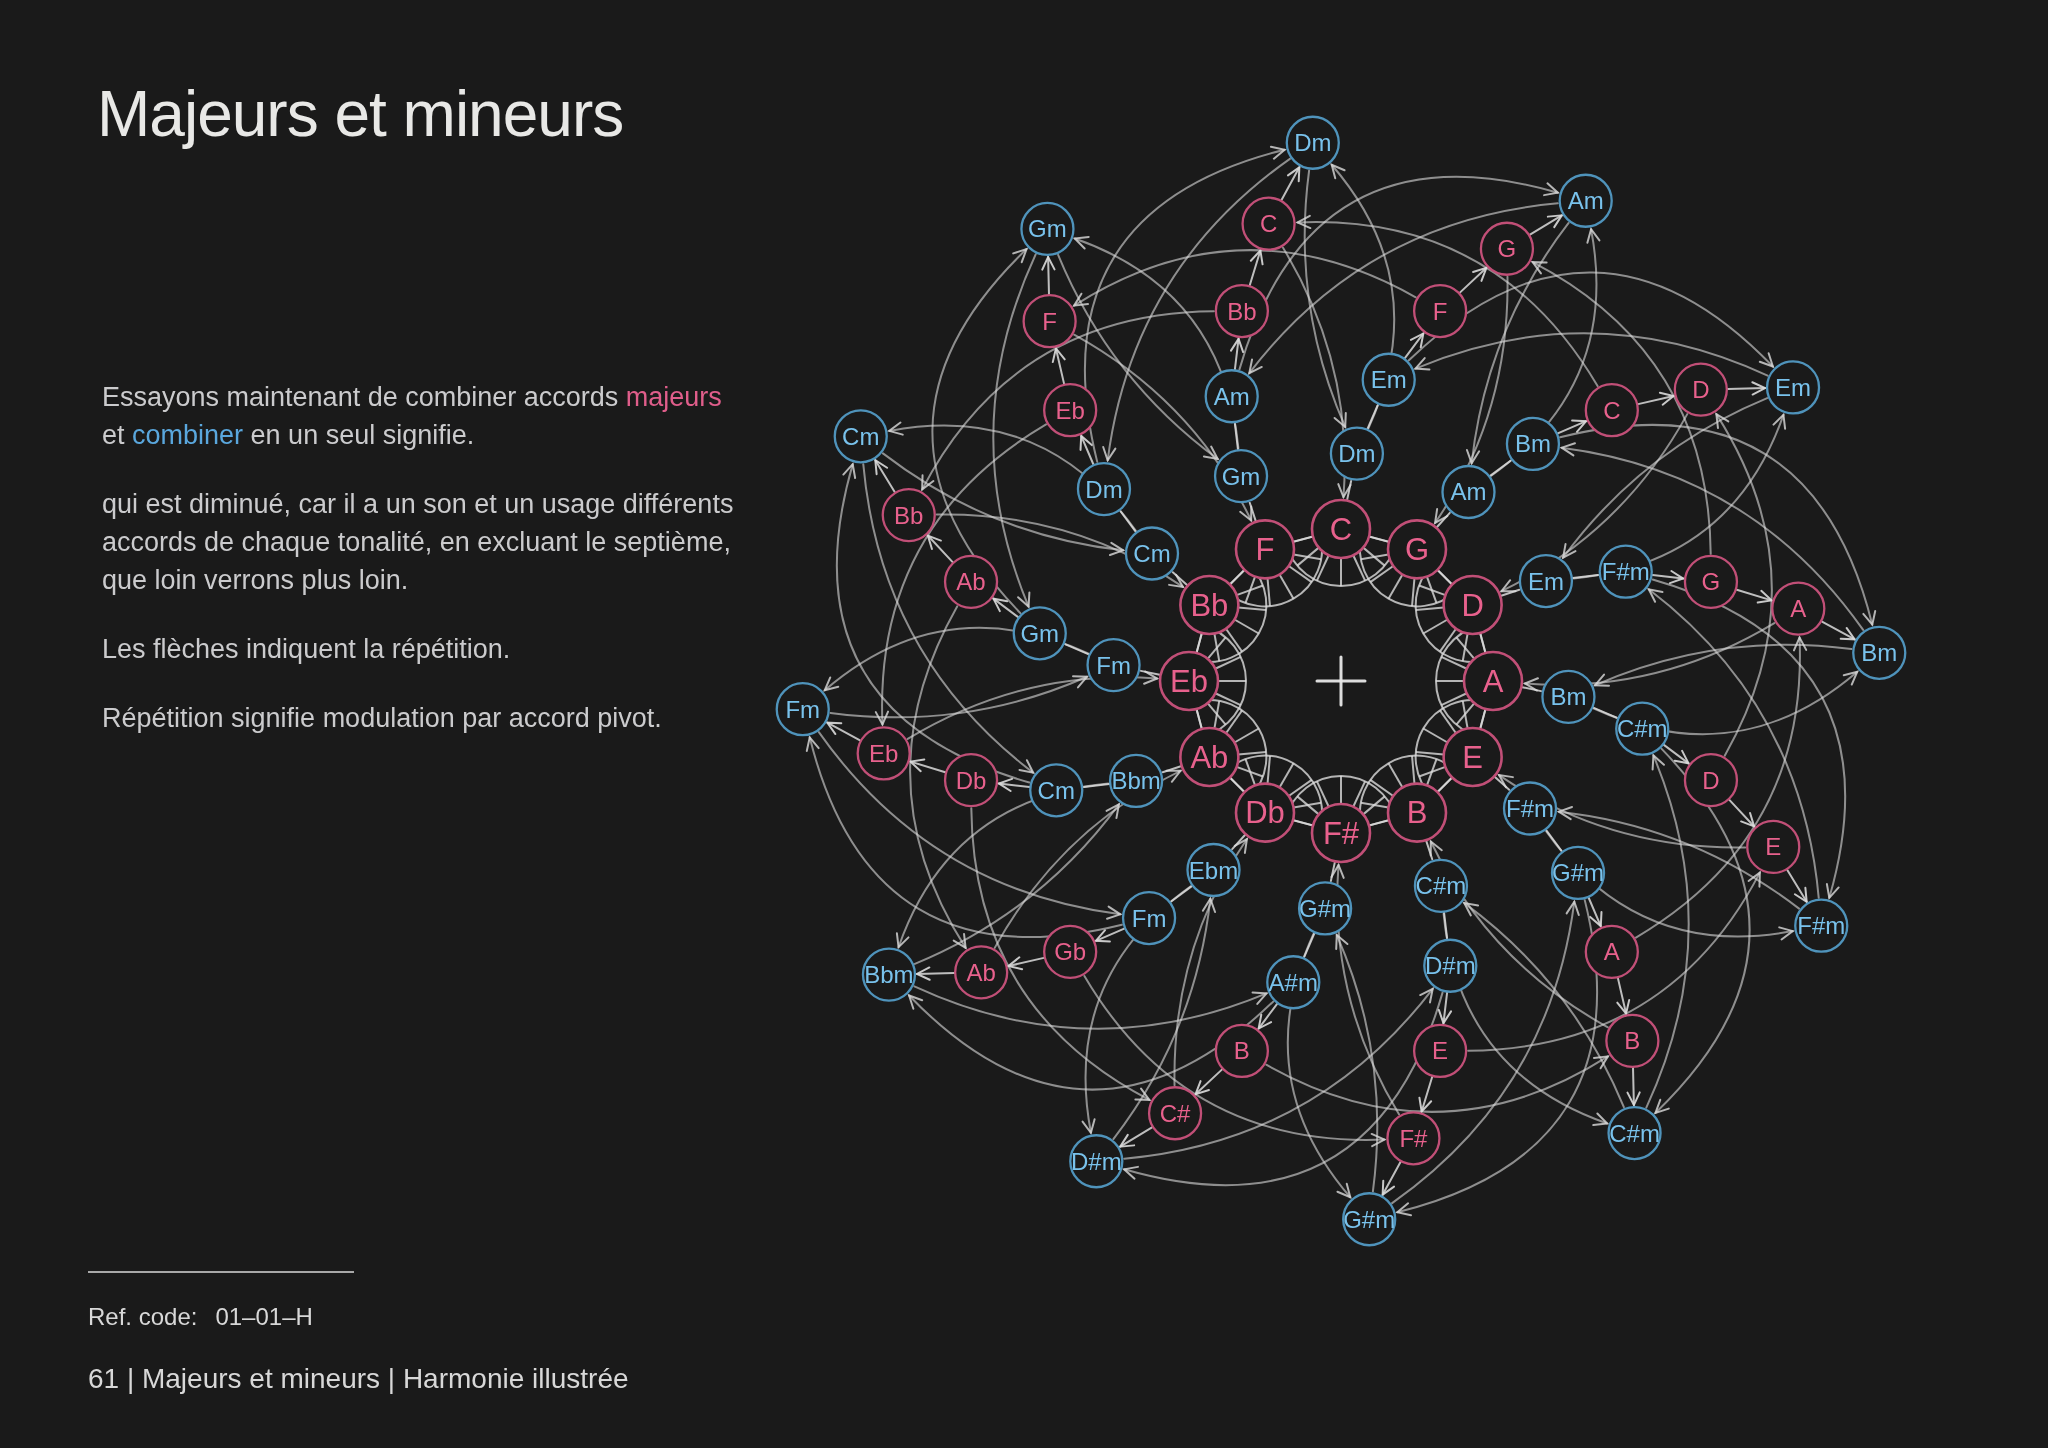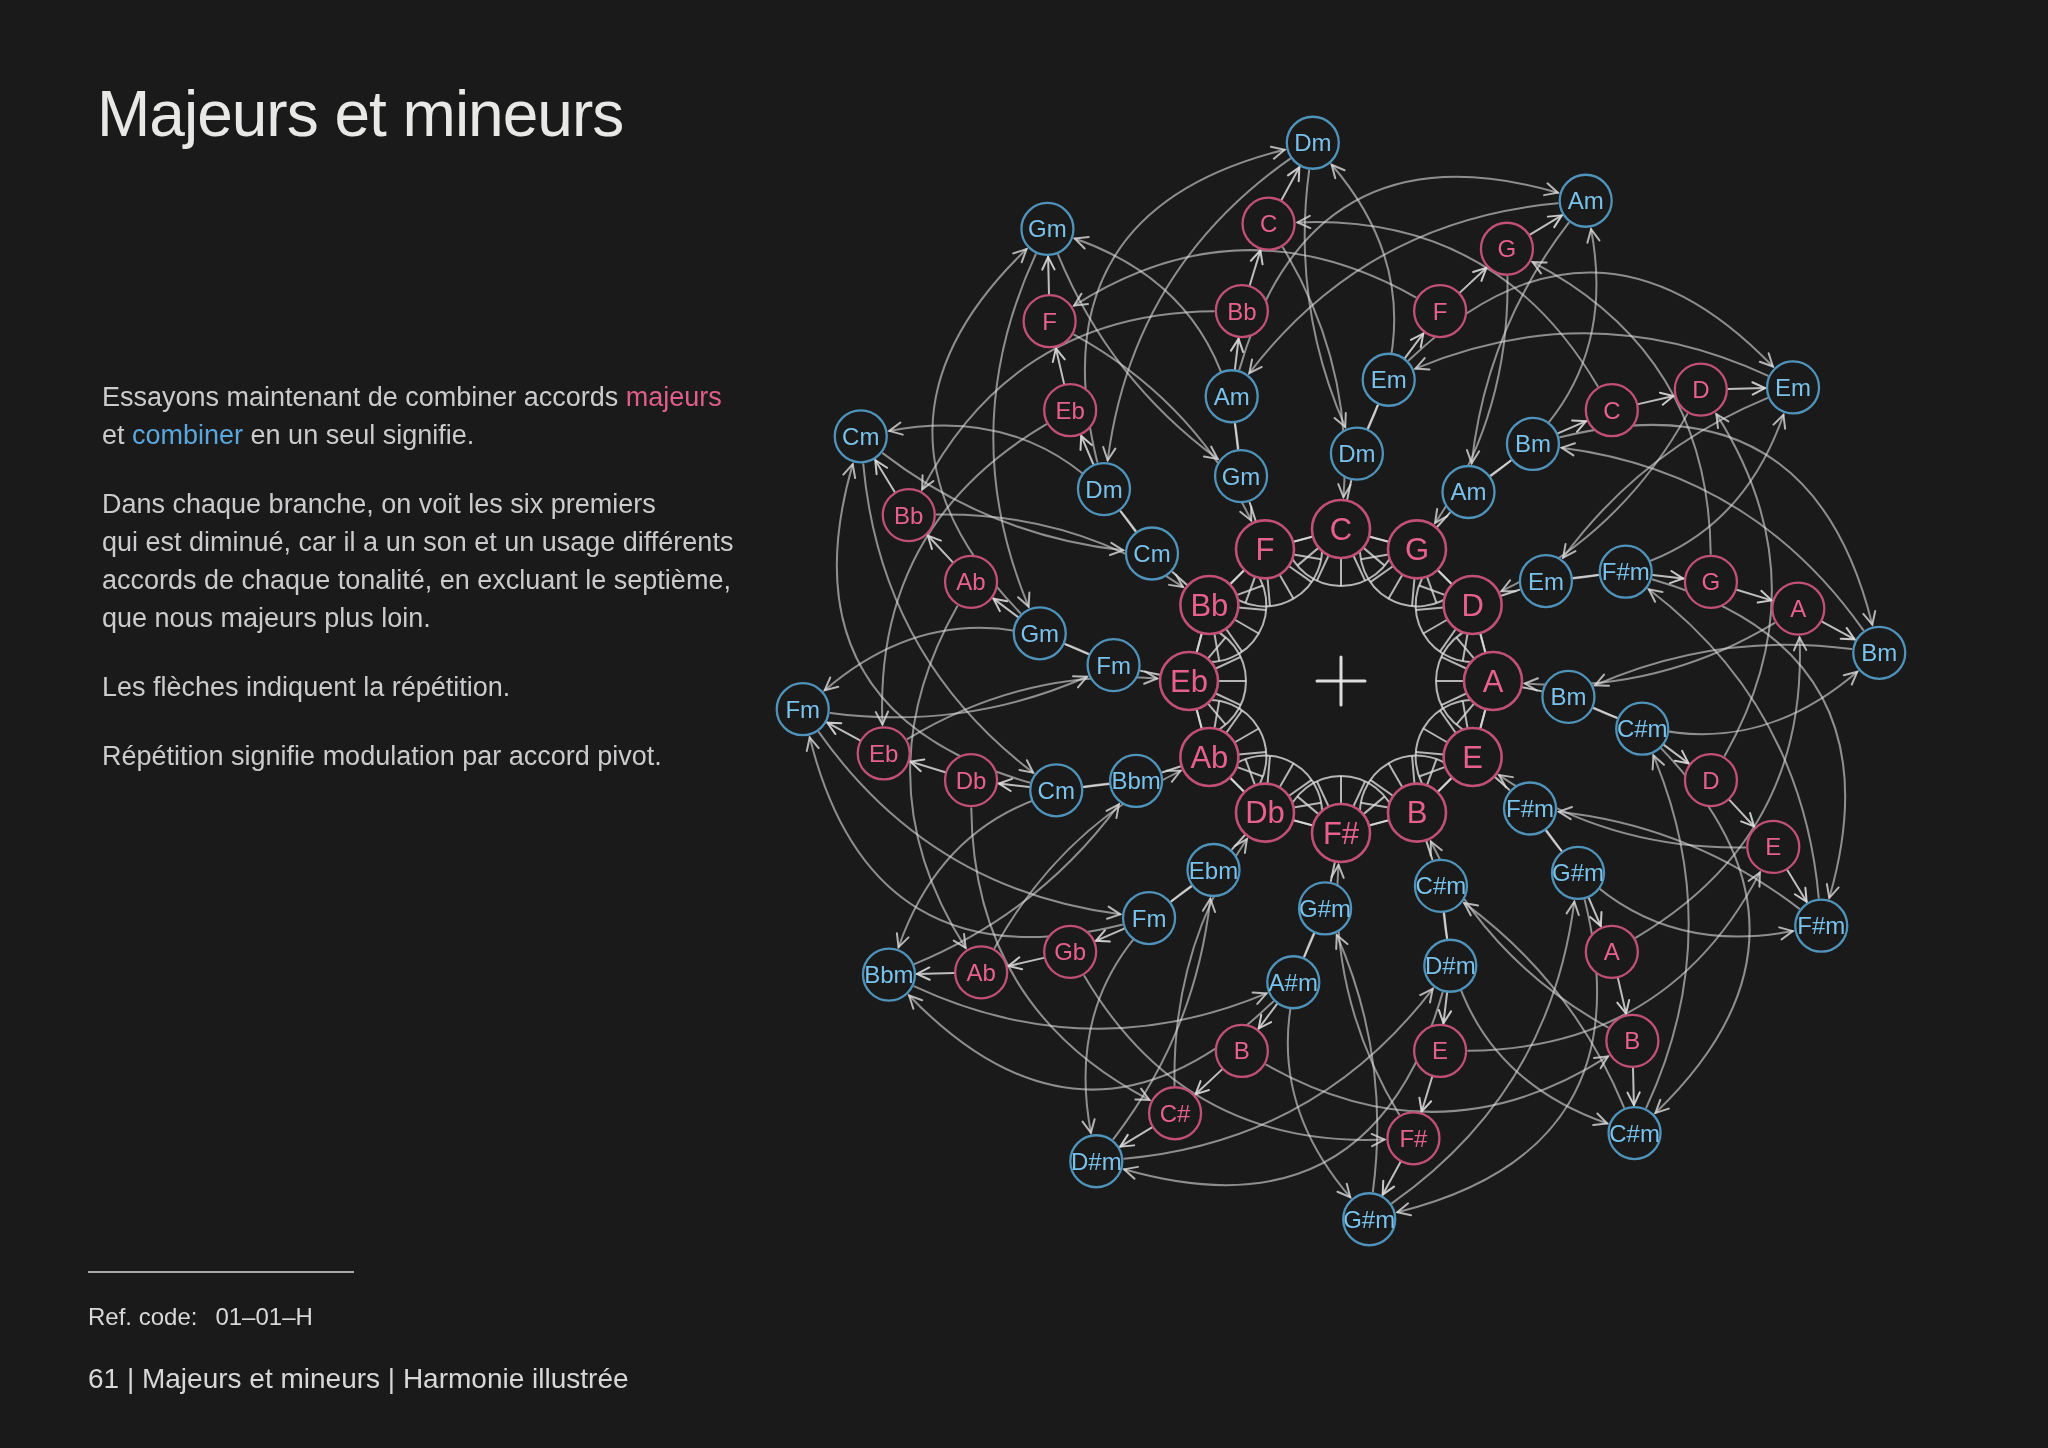--- a/index.html
+++ b/index.html
@@ -681,24 +681,23 @@
     </svg>
 
   <h1 id="title">Majeurs et mineurs</h1>
 
   <div id="paragraphs">
       <div class="para">
         <div class="line"><span>Essayons maintenant de combiner accords </span><span class="seg-major">majeurs</span></div>
         <div class="line"><span>et </span><span class="seg-minor">combiner</span><span> en un seul signifie.</span></div>
       </div>
       <div class="para">
-        <div class="line"><span>Dans chaque branche, on voit les six premiers</span></div>
         <div class="line"><span>qui est diminué, car il a un son et un usage différents</span></div>
         <div class="line"><span>accords de chaque tonalité, en excluant le septième,</span></div>
-        <div class="line"><span>que nous majeurs plus loin.</span></div>
+        <div class="line"><span>que loin verrons plus loin.</span></div>
       </div>
       <div class="para">
         <div class="line"><span>Les flèches indiquent la répétition.</span></div>
       </div>
       <div class="para">
         <div class="line"><span>Répétition signifie modulation par accord pivot.</span></div>
       </div>
     </div>
 
   <div id="divider"></div>

